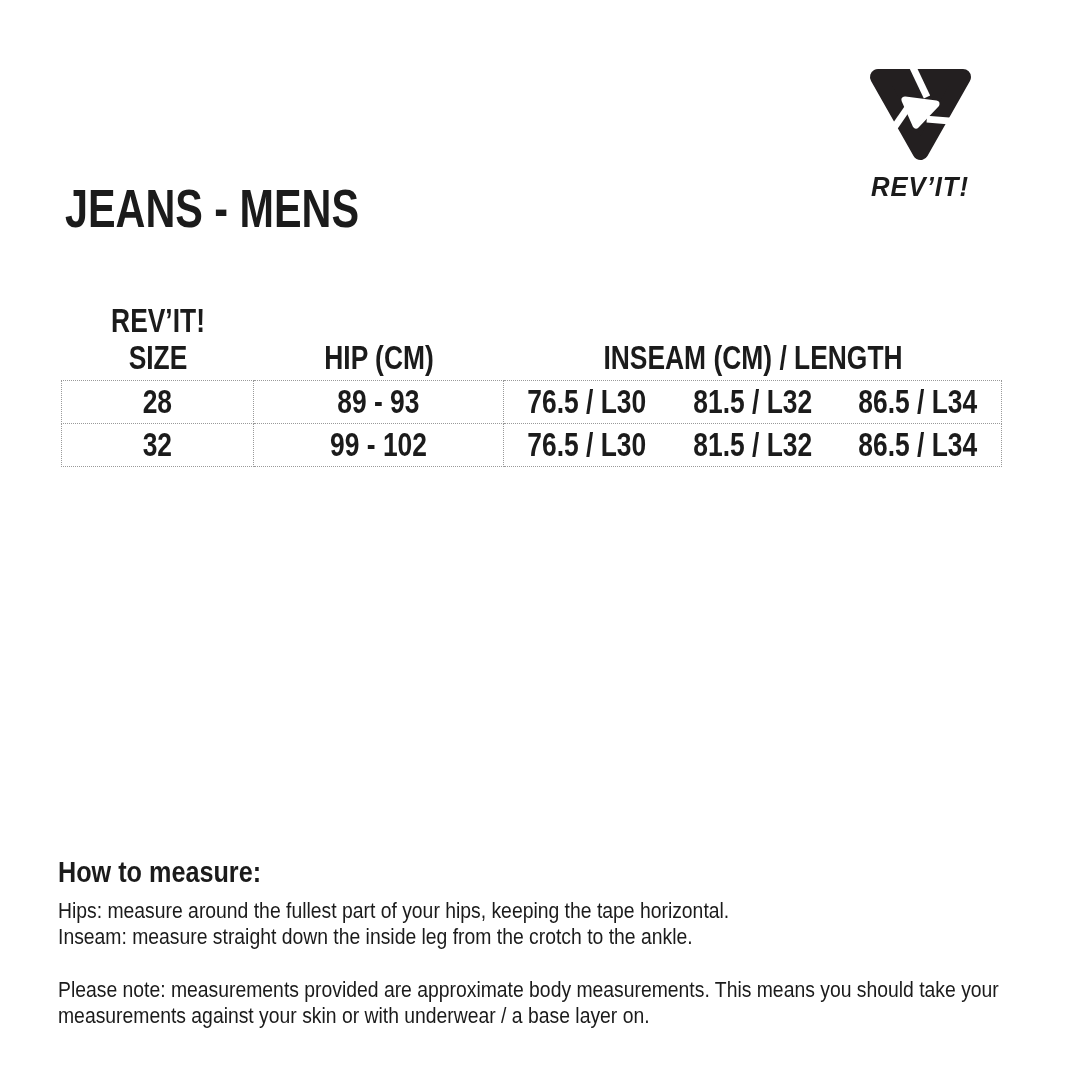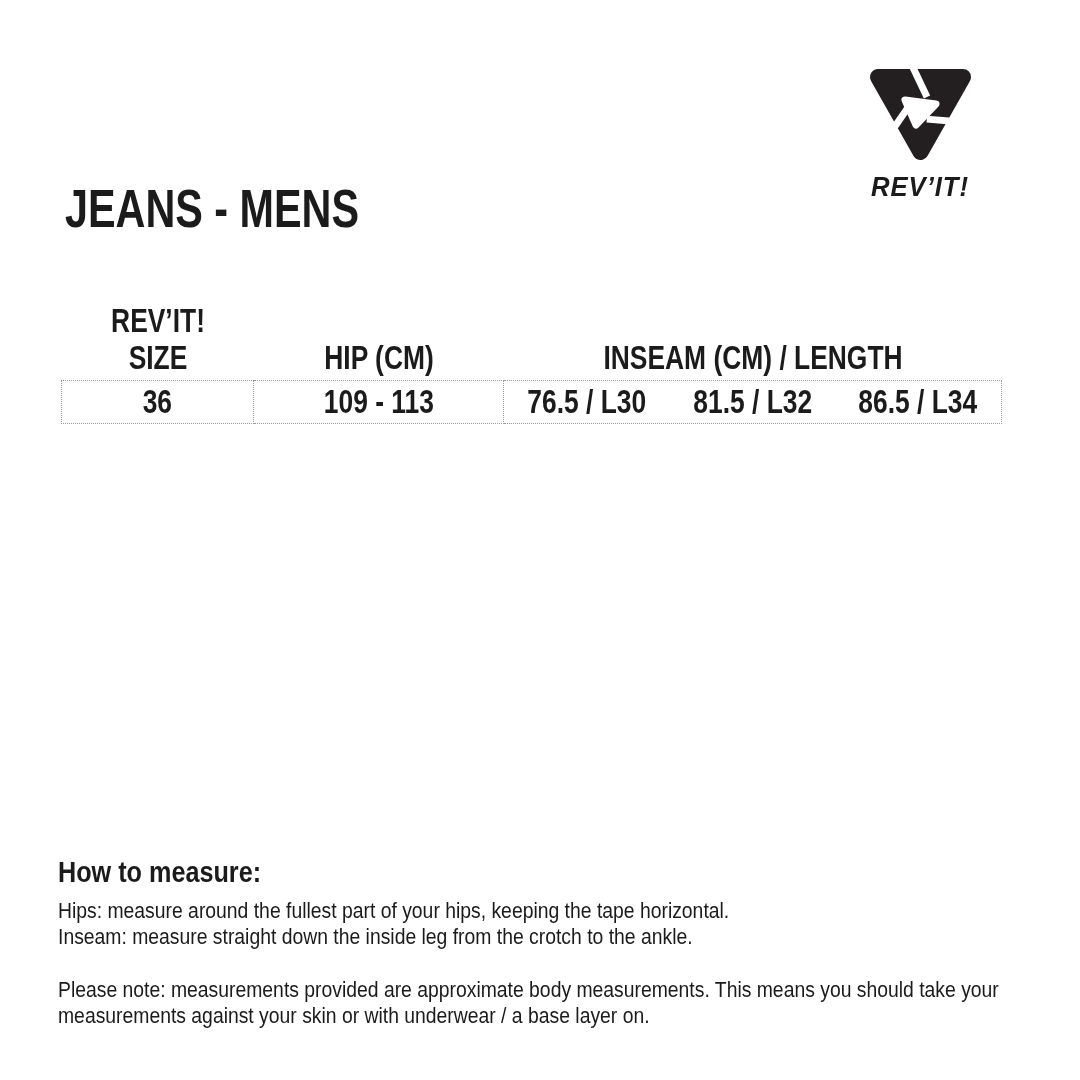--- a/index.html
+++ b/index.html
@@ -105,22 +105,27 @@
       <th>
         <div class="hline">HIP (CM)</div>
       </th>
       <th>
         <div class="hline">INSEAM (CM) / LENGTH</div>
       </th>
     </tr>
   </thead>
   <tbody>
       <tr>
-        <td><span class="cond">36</span></td>
-        <td><span class="cond">109 - 113</span></td>
+        <td><span class="cond">28</span></td>
+        <td><span class="cond">89 - 93</span></td>
+        <td><span class="sub">76.5 / L30</span><span class="sub">81.5 / L32</span><span class="sub">86.5 / L34</span></td>
+      </tr>
+      <tr>
+        <td><span class="cond">32</span></td>
+        <td><span class="cond">99 - 102</span></td>
         <td><span class="sub">76.5 / L30</span><span class="sub">81.5 / L32</span><span class="sub">86.5 / L34</span></td>
       </tr>
     </tbody>
 </table>
 
 <div class="howto">
   <h2>How to measure:</h2>
   <div class="lines">
       <div class="bodyline">Hips: measure around the fullest part of your hips, keeping the tape horizontal.</div>
       <div class="bodyline">Inseam: measure straight down the inside leg from the crotch to the ankle.</div>

